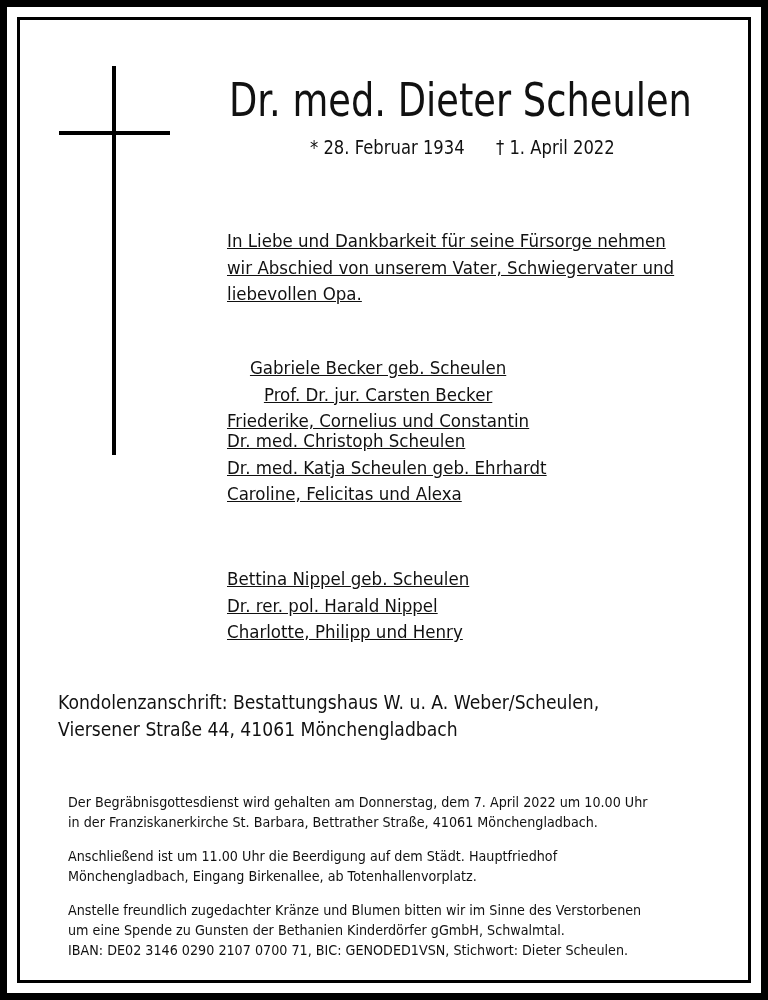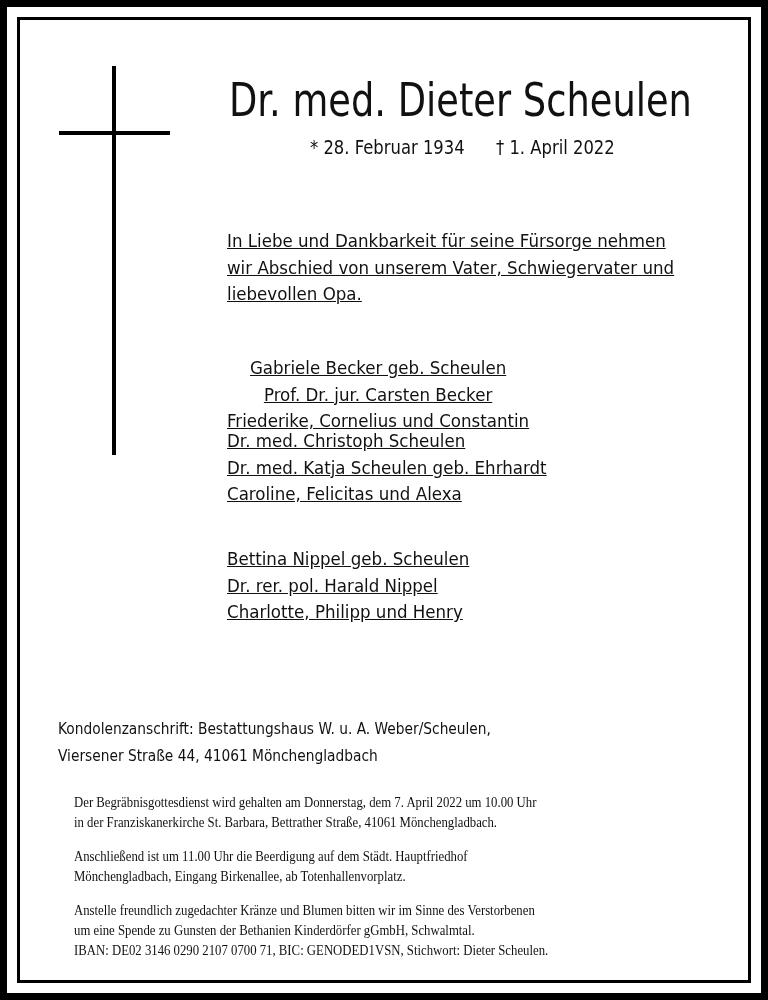--- a/index.html
+++ b/index.html
@@ -17,24 +17,24 @@
            transform: scaleX(0.80); }
   .dates { position: absolute; left: 310px; top: 134px; font-size: 20px; line-height: 26px; white-space: nowrap; }
   .dates span { display: inline-block; transform: scaleX(0.82); transform-origin: left top; }
   .birth { position: absolute; left: 0; top: 0; }
   .death { position: absolute; left: 186px; top: 0; }
   .block { position: absolute; left: 227px; font-size: 18.5px; line-height: 26.6px; white-space: nowrap; text-decoration: underline; }
   .block div { transform: scaleX(0.90); transform-origin: left top; }
   .intro { top: 228px; }
   .fam1 { top: 355px; text-align: center; }
   .fam2 { top: 428px; }
-  .fam3 { top: 546px; }
-  .kondo { position: absolute; left: 58px; top: 715px; font-size: 16px; line-height: 27px; white-space: nowrap; }
+  .fam3 { top: 566px; }
+  .kondo { position: absolute; left: 58px; top: 689px; font-size: 20px; line-height: 27px; white-space: nowrap; }
   .kondo div { transform: scaleX(0.86); transform-origin: left top; }
-  .small { position: absolute; left: 74px; font-size: 14.5px; line-height: 20px; white-space: nowrap; font-family: Liberation Serif, serif; }
+  .small { position: absolute; left: 68px; font-size: 14.5px; line-height: 20px; white-space: nowrap; }
   .small div { transform: scaleX(0.88); transform-origin: left top; }
   .s1 { top: 792px; }
   .s2 { top: 846px; }
   .s3 { top: 900px; }
 </style>
 </head>
 <body>
 
 <div class="outer">
   <div class="gap">

